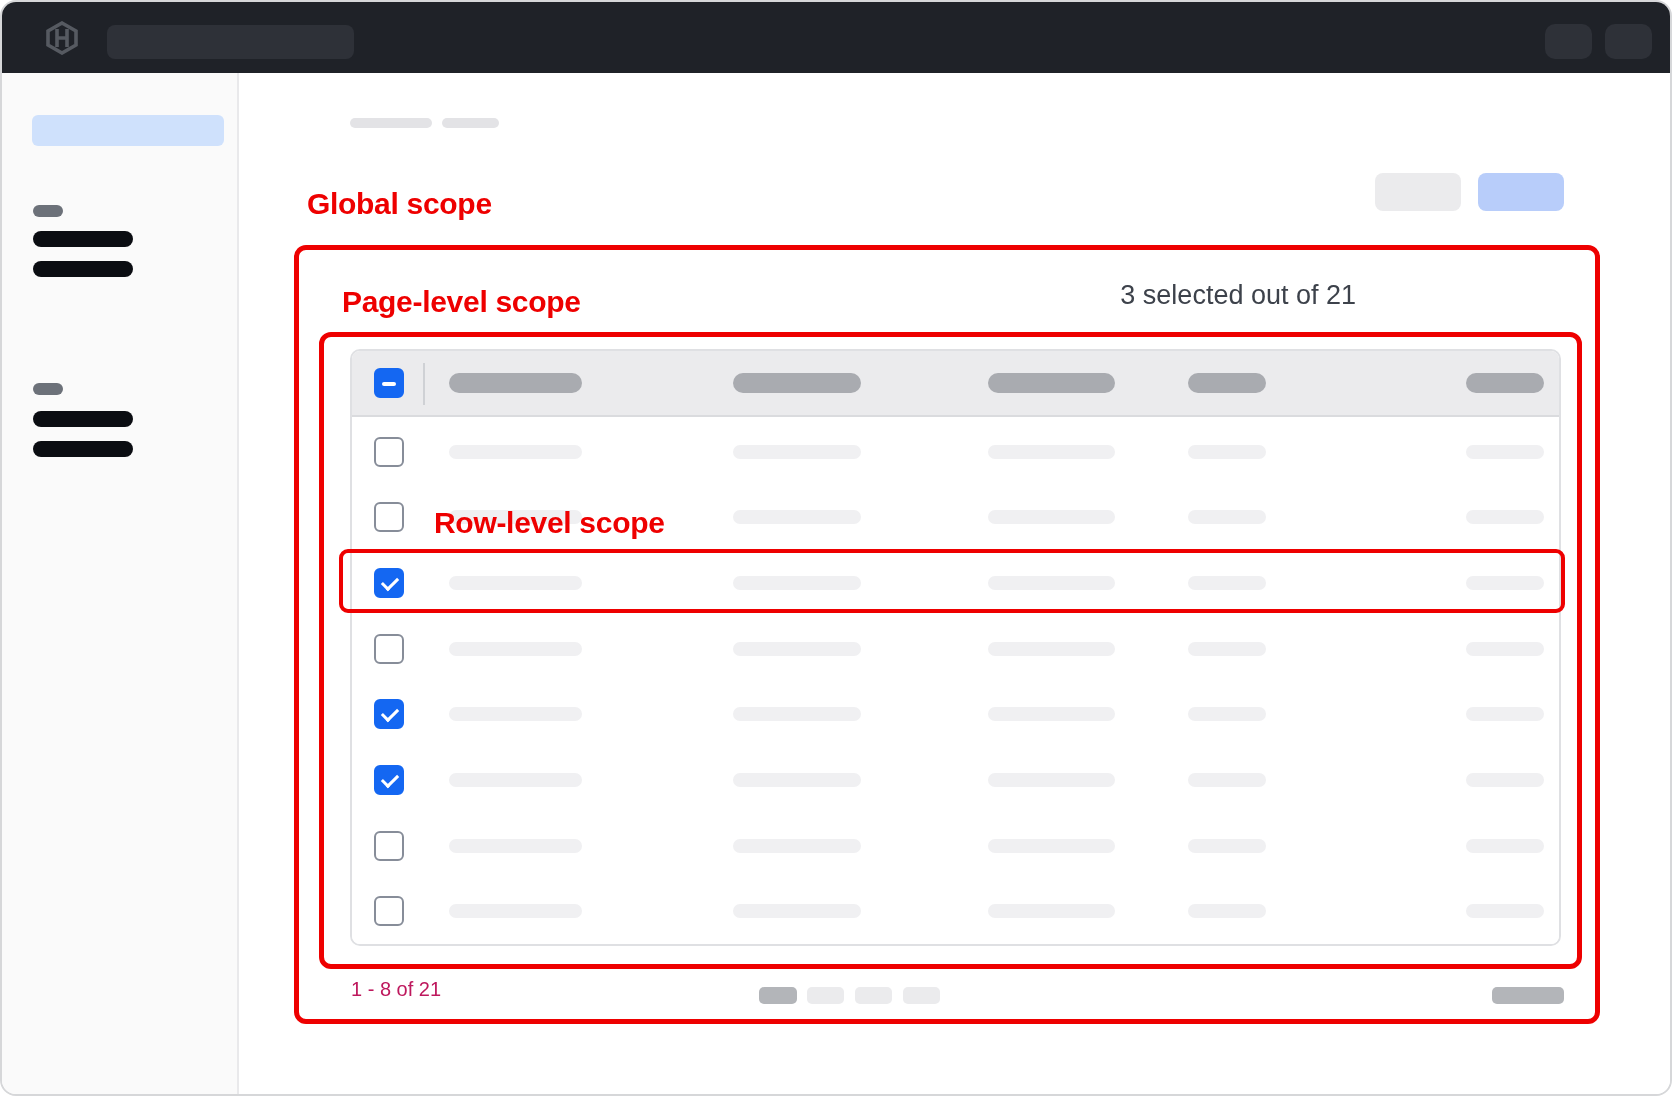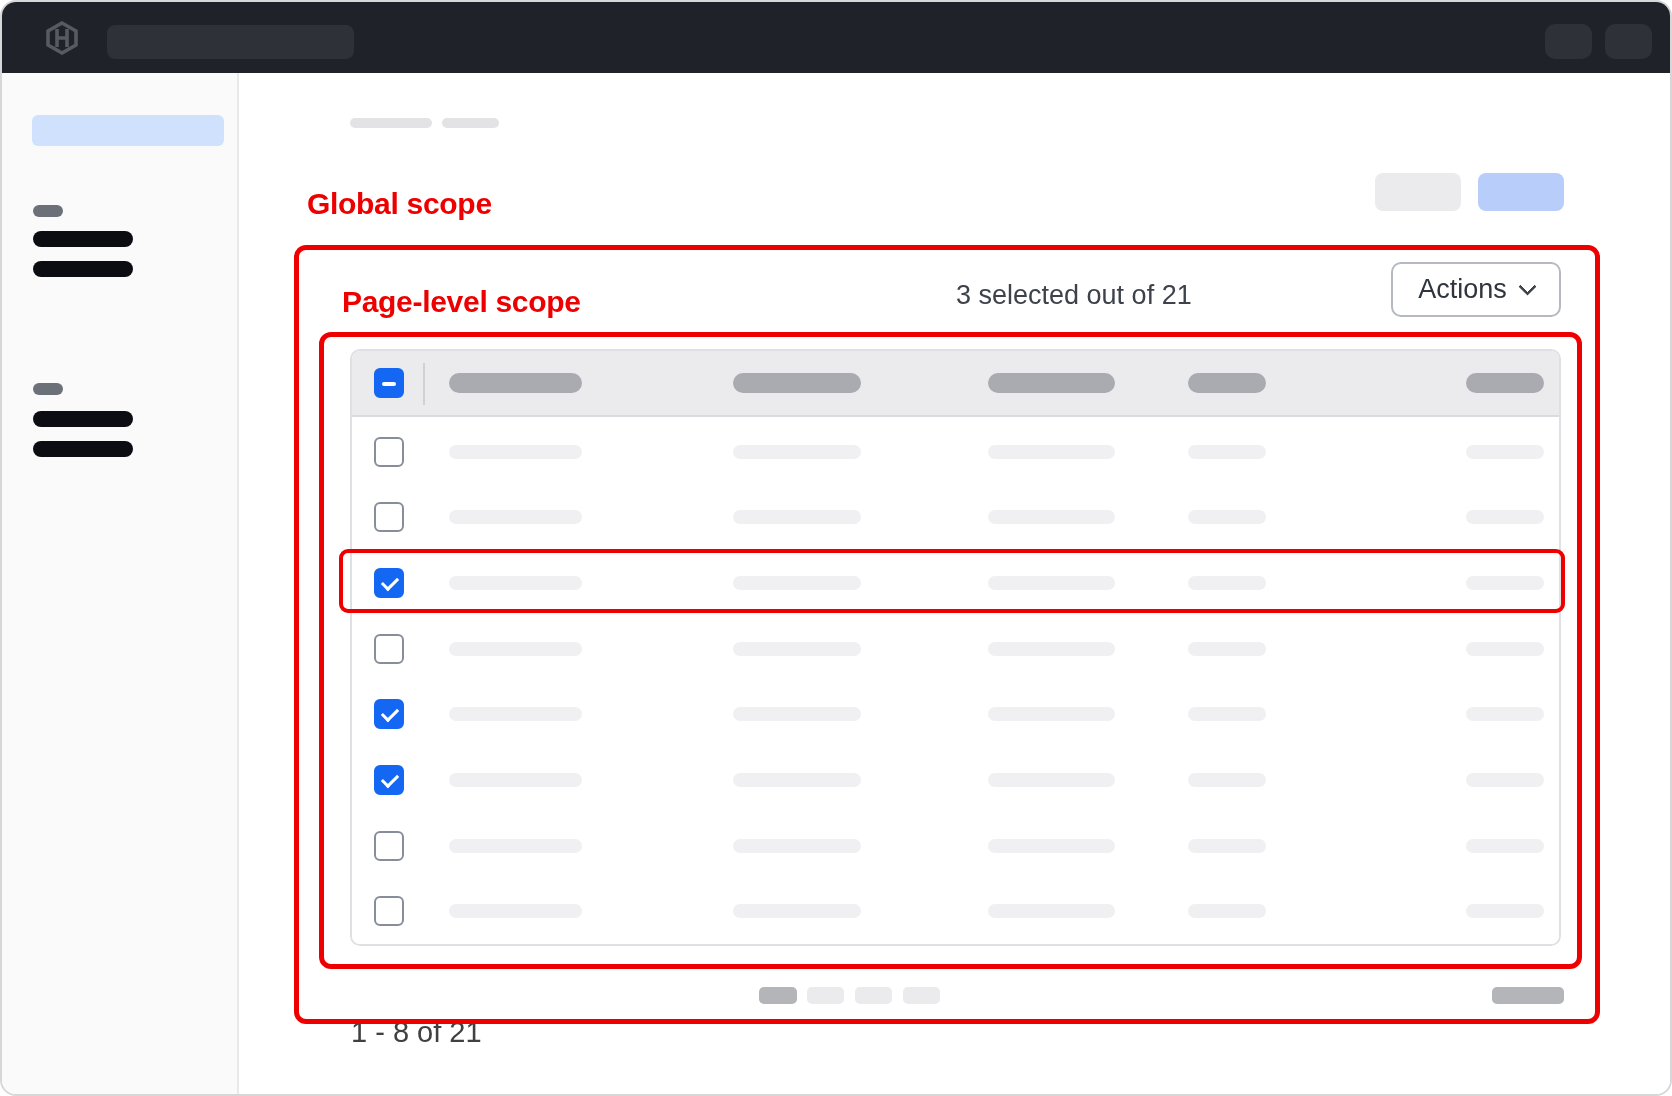--- a/index.html
+++ b/index.html
@@ -45,21 +45,21 @@
   .ann-label{position:absolute;color:var(--red);font-weight:bold;font-size:30px;line-height:34px;letter-spacing:-.3px;pointer-events:none;}
   .lbl-global{left:305px;top:185px;}
   .lbl-page{left:340px;top:283px;text-align:center;}
   .lbl-row{left:432px;top:504px;}
   .redbox{position:absolute;border:5px solid var(--red);pointer-events:none;}
   .box-global{left:292px;top:243px;width:1306px;height:779px;border-radius:12px;}
   .box-page{left:317px;top:330px;width:1263px;height:637px;border-radius:12px;}
   .box-row{left:337px;top:547px;width:1226px;height:64px;border-width:4px;border-radius:9px;}
 
   
-  .sel-summary{position:absolute;left:954px;top:278px;width:400px;text-align:left;font-size:27px;color:var(--txt);}
+  .sel-summary{position:absolute;left:954px;top:278px;width:400px;text-align:right;font-size:27px;color:var(--txt);}
   .actions-btn{position:absolute;left:1389px;top:260px;width:170px;height:55px;background:#fff;border:2px solid #b6b9c0;border-radius:10px;display:flex;align-items:center;justify-content:center;gap:14px;font-size:27px;color:#2f353d;}
   .chev{width:13px;height:13px;border-right:3px solid #3f444c;border-bottom:3px solid #3f444c;transform:rotate(45deg) translate(-2px,-2px);border-radius:1px;}
 
   
   .table-card{position:absolute;left:348px;top:347px;width:1211px;height:597px;background:#fff;border:2px solid #dfe0e3;border-radius:10px;overflow:hidden;}
   .thead{position:absolute;left:0;top:0;right:0;height:66px;background:#ebebed;border-bottom:2px solid #dadbde;}
   .thead .vdiv{position:absolute;left:71px;top:12px;width:2px;height:42px;background:#cfd1d5;}
   .tbody{position:absolute;left:0;top:68px;right:0;bottom:0;display:flex;flex-direction:column;}
   .trow{flex:1;position:relative;background:#fff;}
   .bar{position:absolute;top:50%;transform:translateY(-50%);border-radius:10px;}
@@ -67,21 +67,21 @@
   .rowbar{height:14px;background:var(--row-bar);border-radius:7px;}
   .colc1{left:97px;width:133px}.colc2{left:381px;width:128px}.colc3{left:636px;width:127px}.colc4{left:836px;width:78px}.colc5{left:1114px;width:78px}
 
   
   .cb{position:absolute;left:22px;top:50%;transform:translateY(-50%);width:30px;height:30px;border-radius:6px;background:#fff;border:2px solid #878d99;}
   .cb.checked,.cb.indeterminate{background:var(--cb-blue);border-color:var(--cb-blue);}
   .cb.checked::after{content:"";position:absolute;left:6px;top:7px;width:13px;height:7px;border-left:3px solid #fff;border-bottom:3px solid #fff;transform:rotate(-45deg);}
   .cb.indeterminate::after{content:"";position:absolute;left:6px;top:12px;width:14px;height:3.5px;background:#fff;border-radius:2px;}
 
   
-  .range-label{position:absolute;left:349px;top:1014px;font-size:29px;color:#404040;}
+  .range-label{position:absolute;left:349px;top:976px;font-size:20px;color:#be185d;}
   .pgbar{position:absolute;top:985px;height:17px;border-radius:5px;background:#ebebed;}
   .pgbar.dark{background:#b3b5b9;}
   .pg1{left:757px;width:38px}.pg2{left:805px;width:37px}.pg3{left:853px;width:37px}.pg4{left:901px;width:37px}
   .pg-right{left:1490px;width:72px}
 </style>
 </head>
 <body>
 
 <div class="window">
 
@@ -109,24 +109,20 @@
   <div class="side-handle"></div>
 
   <div class="main">
     <div class="crumb c1"></div>
     <div class="crumb c2"></div>
     <div class="hbtn gray"></div>
     <div class="hbtn blue"></div>
   </div>
 
   <div class="sel-summary">3 selected out of 21</div>
-  <div class="actions-btn">
-    <span>Actions</span>
-    <span class="chev"></span>
-  </div>
 
   <div class="table-card">
     <div class="thead">
       <span class="cb indeterminate"></span>
       <span class="vdiv"></span>
       <span class="bar hdrbar colc1"></span>
       <span class="bar hdrbar colc2"></span>
       <span class="bar hdrbar colc3"></span>
       <span class="bar hdrbar colc4"></span>
       <span class="bar hdrbar colc5"></span>
@@ -203,15 +199,16 @@
   <div class="pgbar dark pg1"></div>
   <div class="pgbar pg2"></div>
   <div class="pgbar pg3"></div>
   <div class="pgbar pg4"></div>
   <div class="pgbar dark pg-right"></div>
 
   <div class="ann-label lbl-global">Global scope</div>
   <div class="redbox box-global"></div>
   <div class="ann-label lbl-page">Page-level scope</div>
   <div class="redbox box-page"></div>
+  <div class="ann-label lbl-row">Row-level scope</div>
   <div class="redbox box-row"></div>
 
 </div>
 
 </body></html>

